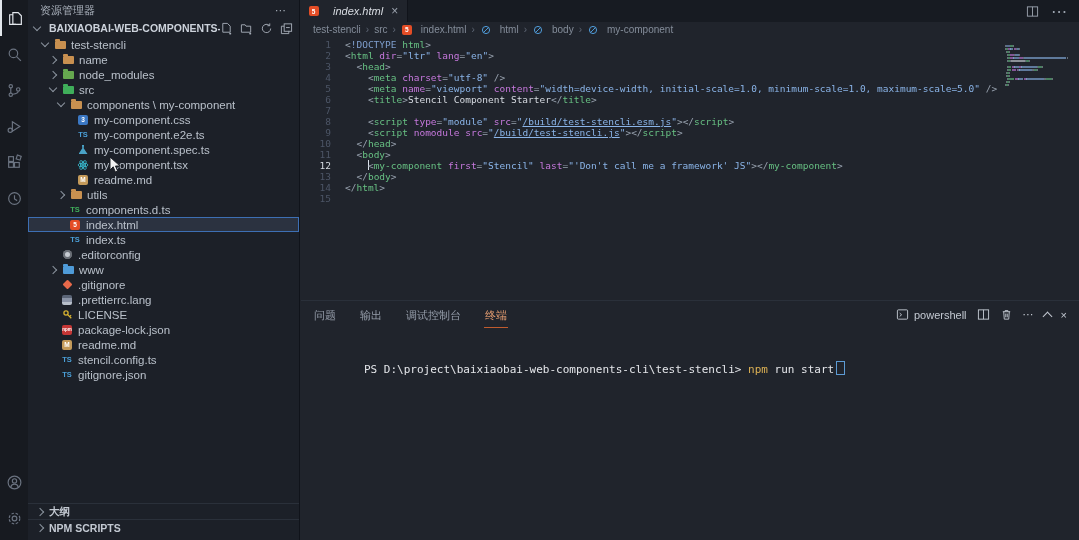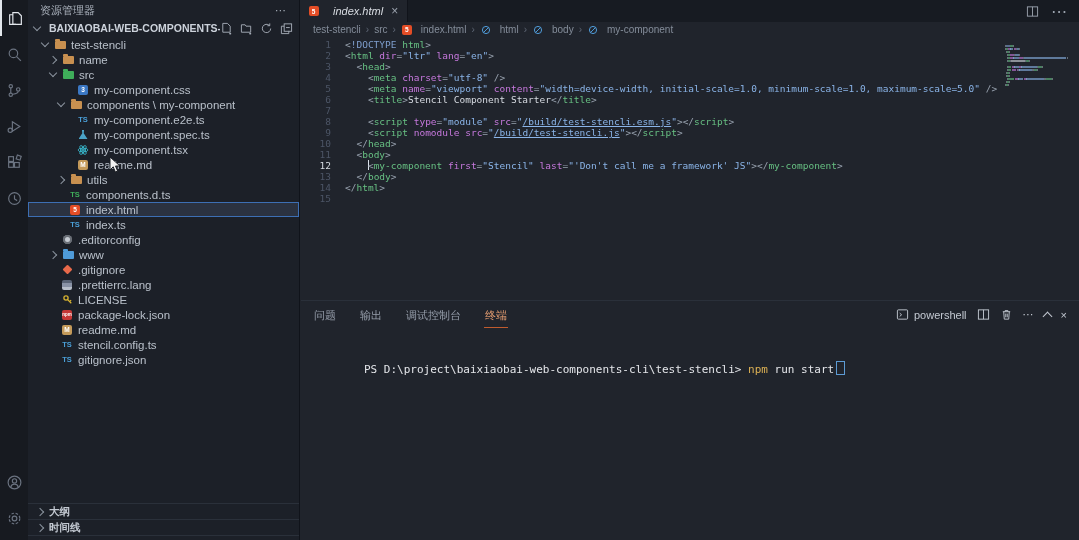--- a/index.html
+++ b/index.html
@@ -177,39 +177,46 @@
           <span>test-stencli</span>
         </div>
         <div class="row" style="padding-left: 20px;">
           <span class="chev right"></span>
           <span class="ticon">
             <span class="folder" style="background: rgb(200, 144, 80);"></span>
           </span>
           <span>name</span>
         </div>
         <div class="row" style="padding-left: 20px;">
+          <span class="chev right"></span>
+          <span class="ticon">
+            <span class="folder" style="background: rgb(102, 168, 79);"></span>
+          </span>
+          <span>node_modules</span>
+        </div>
+        <div class="row" style="padding-left: 20px;">
           <span class="chev down"></span>
           <span class="ticon">
             <span class="folder" style="background: rgb(63, 174, 90);"></span>
           </span>
           <span>src</span>
-        </div>
-        <div class="row" style="padding-left: 36px;">
-          <span class="chev-spacer"></span>
-          <span class="ticon">
-            <span class="badge" style="background: rgb(59, 120, 196);">3</span>
-          </span>
-          <span>my-component.css</span>
         </div>
         <div class="row" style="padding-left: 28px;">
           <span class="chev down"></span>
           <span class="ticon">
             <span class="folder" style="background: rgb(200, 144, 80);"></span>
           </span>
           <span>components \ my-component</span>
+        </div>
+        <div class="row" style="padding-left: 36px;">
+          <span class="chev-spacer"></span>
+          <span class="ticon">
+            <span class="badge" style="background: rgb(59, 120, 196);">3</span>
+          </span>
+          <span>my-component.css</span>
         </div>
         <div class="row" style="padding-left: 36px;">
           <span class="chev-spacer"></span>
           <span class="ticon">
             <span class="tsword" style="color: rgb(74, 159, 216);">TS</span>
           </span>
           <span>my-component.e2e.ts</span>
         </div>
         <div class="row" style="padding-left: 36px;">
           <span class="chev-spacer"></span>
@@ -331,24 +338,20 @@
           <span class="ticon">
             <span class="tsword" style="color: rgb(74, 159, 216);">TS</span>
           </span>
           <span>gitignore.json</span>
         </div>
       </div>
     <div class="sb-sections" id="sbSections">
         <div class="section-row">
           <span class="chev right"></span>
           <span>大纲</span>
-        </div>
-        <div class="section-row">
-          <span class="chev right"></span>
-          <span>时间线</span>
         </div>
         <div class="section-row">
           <span class="chev right"></span>
           <span>NPM SCRIPTS</span>
         </div>
       </div>
   </div>
 
   <div class="main">
     <div class="tabbar">

